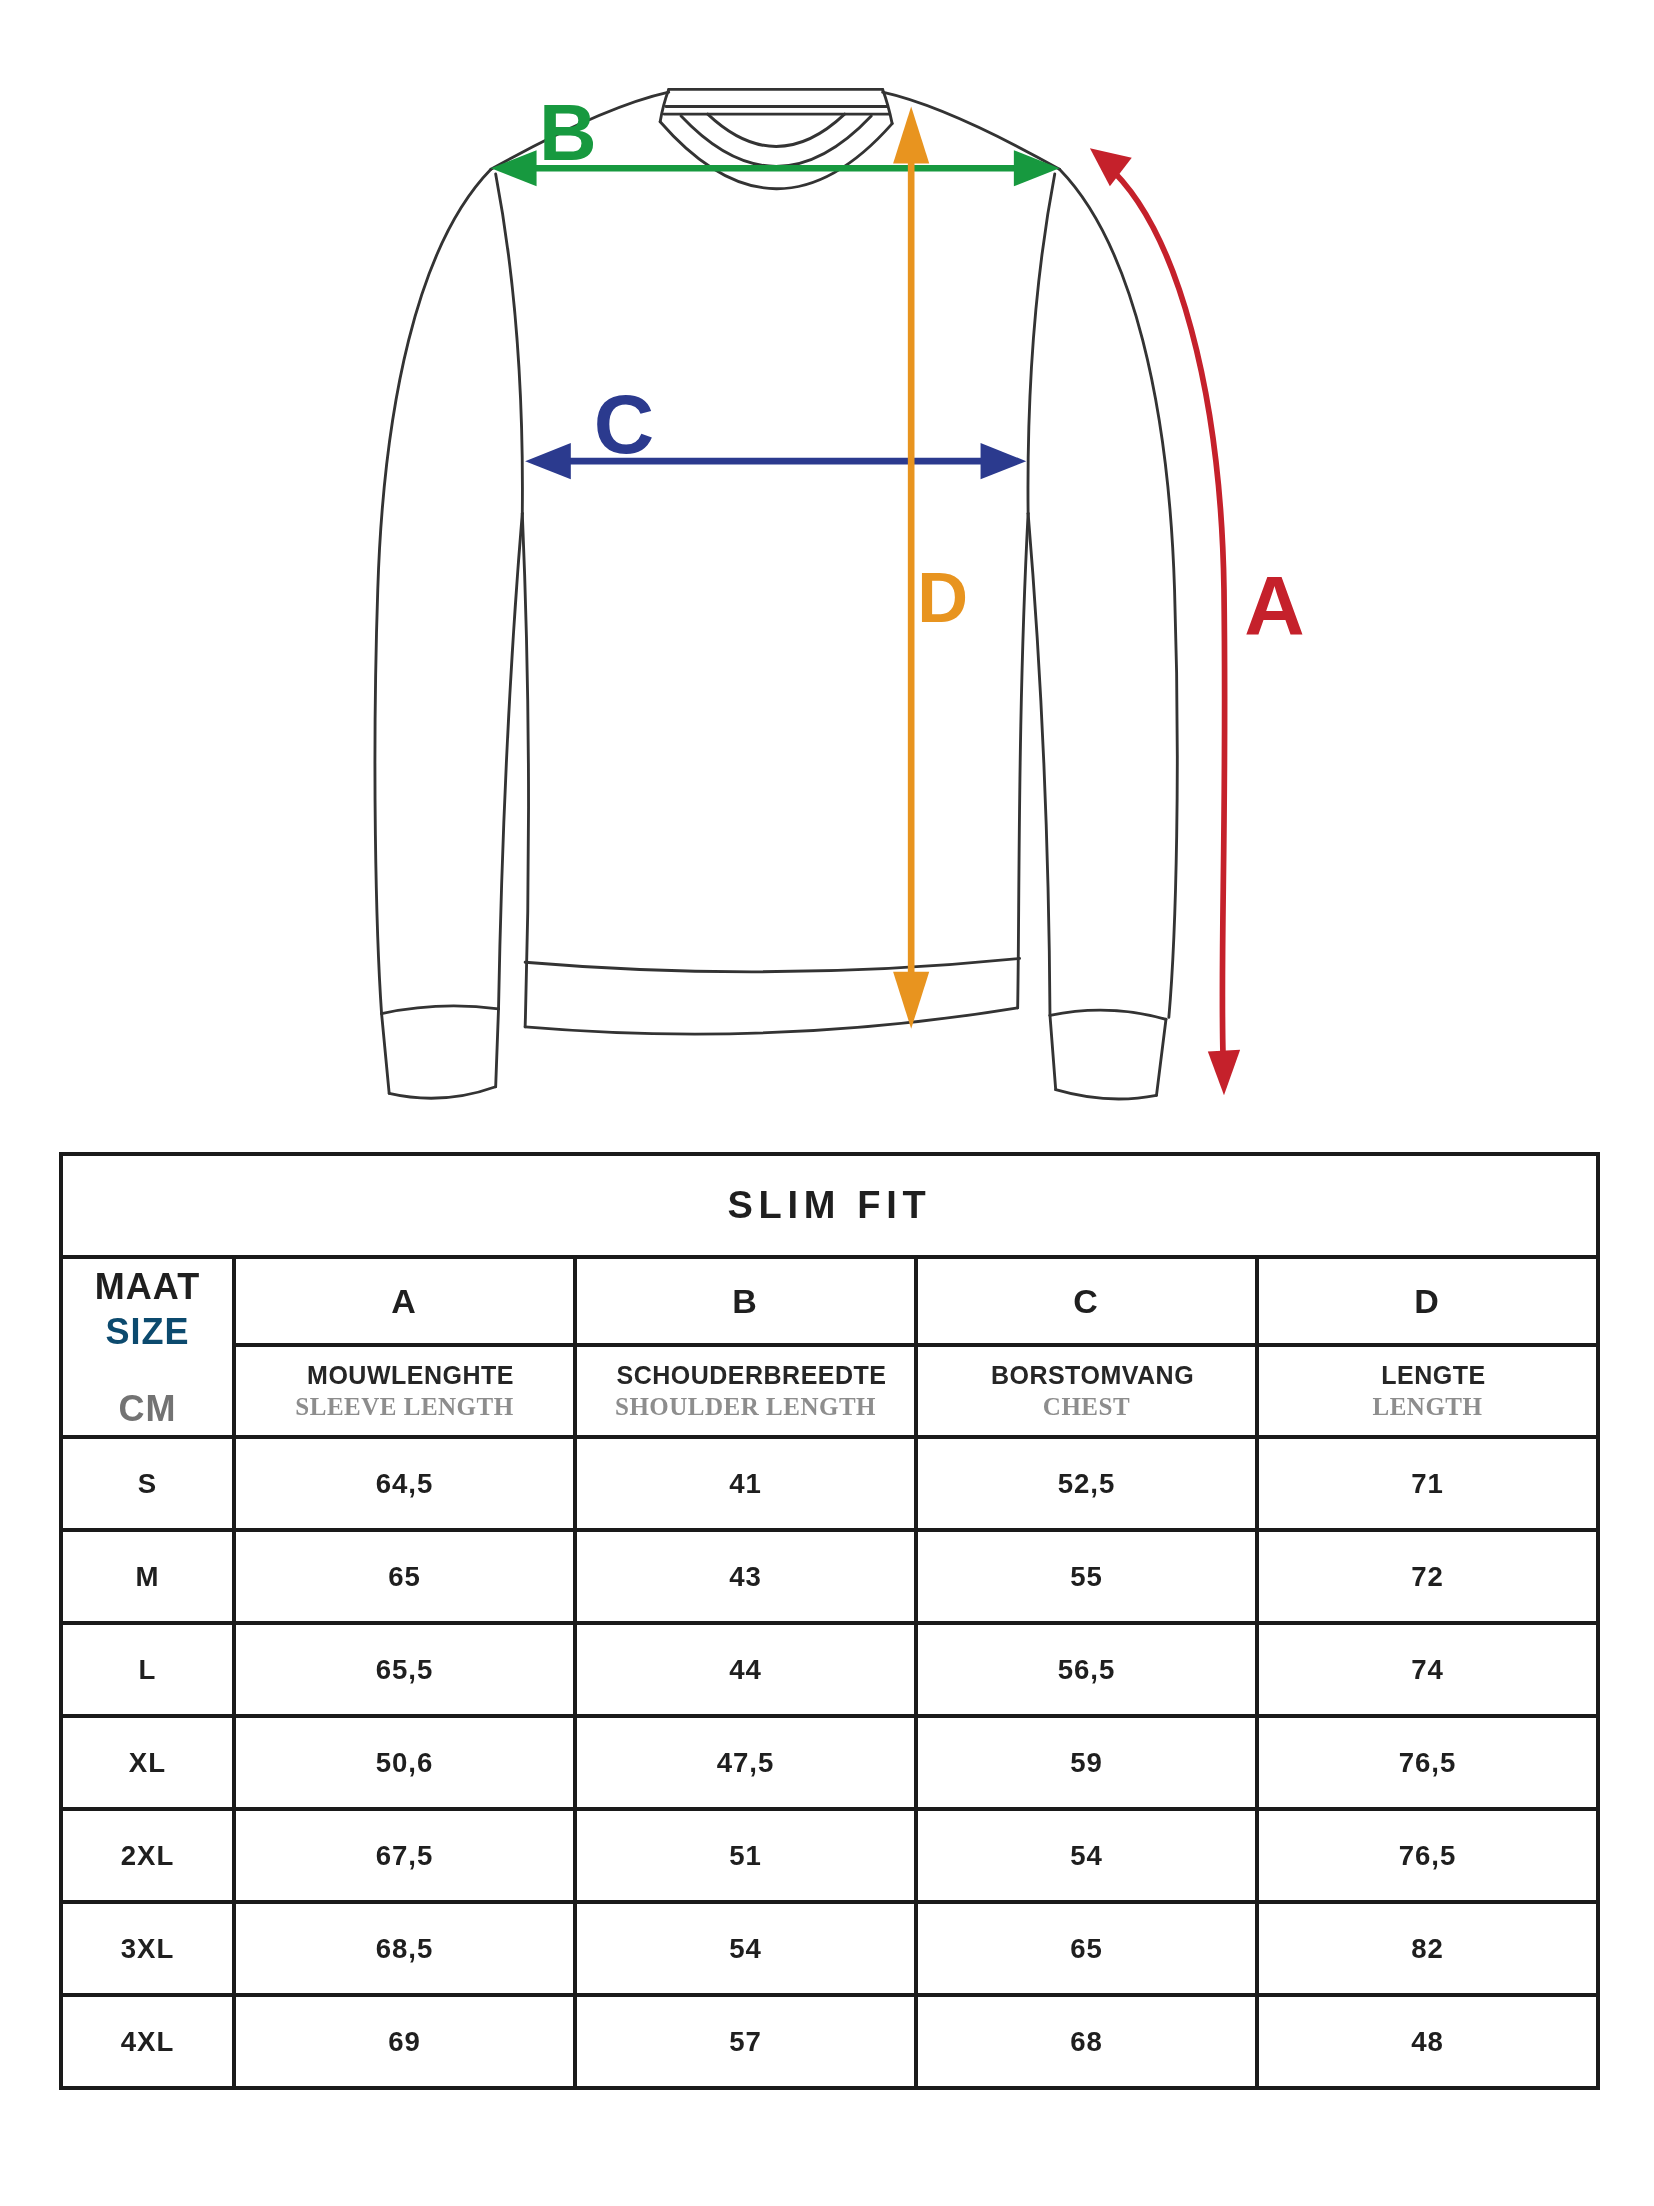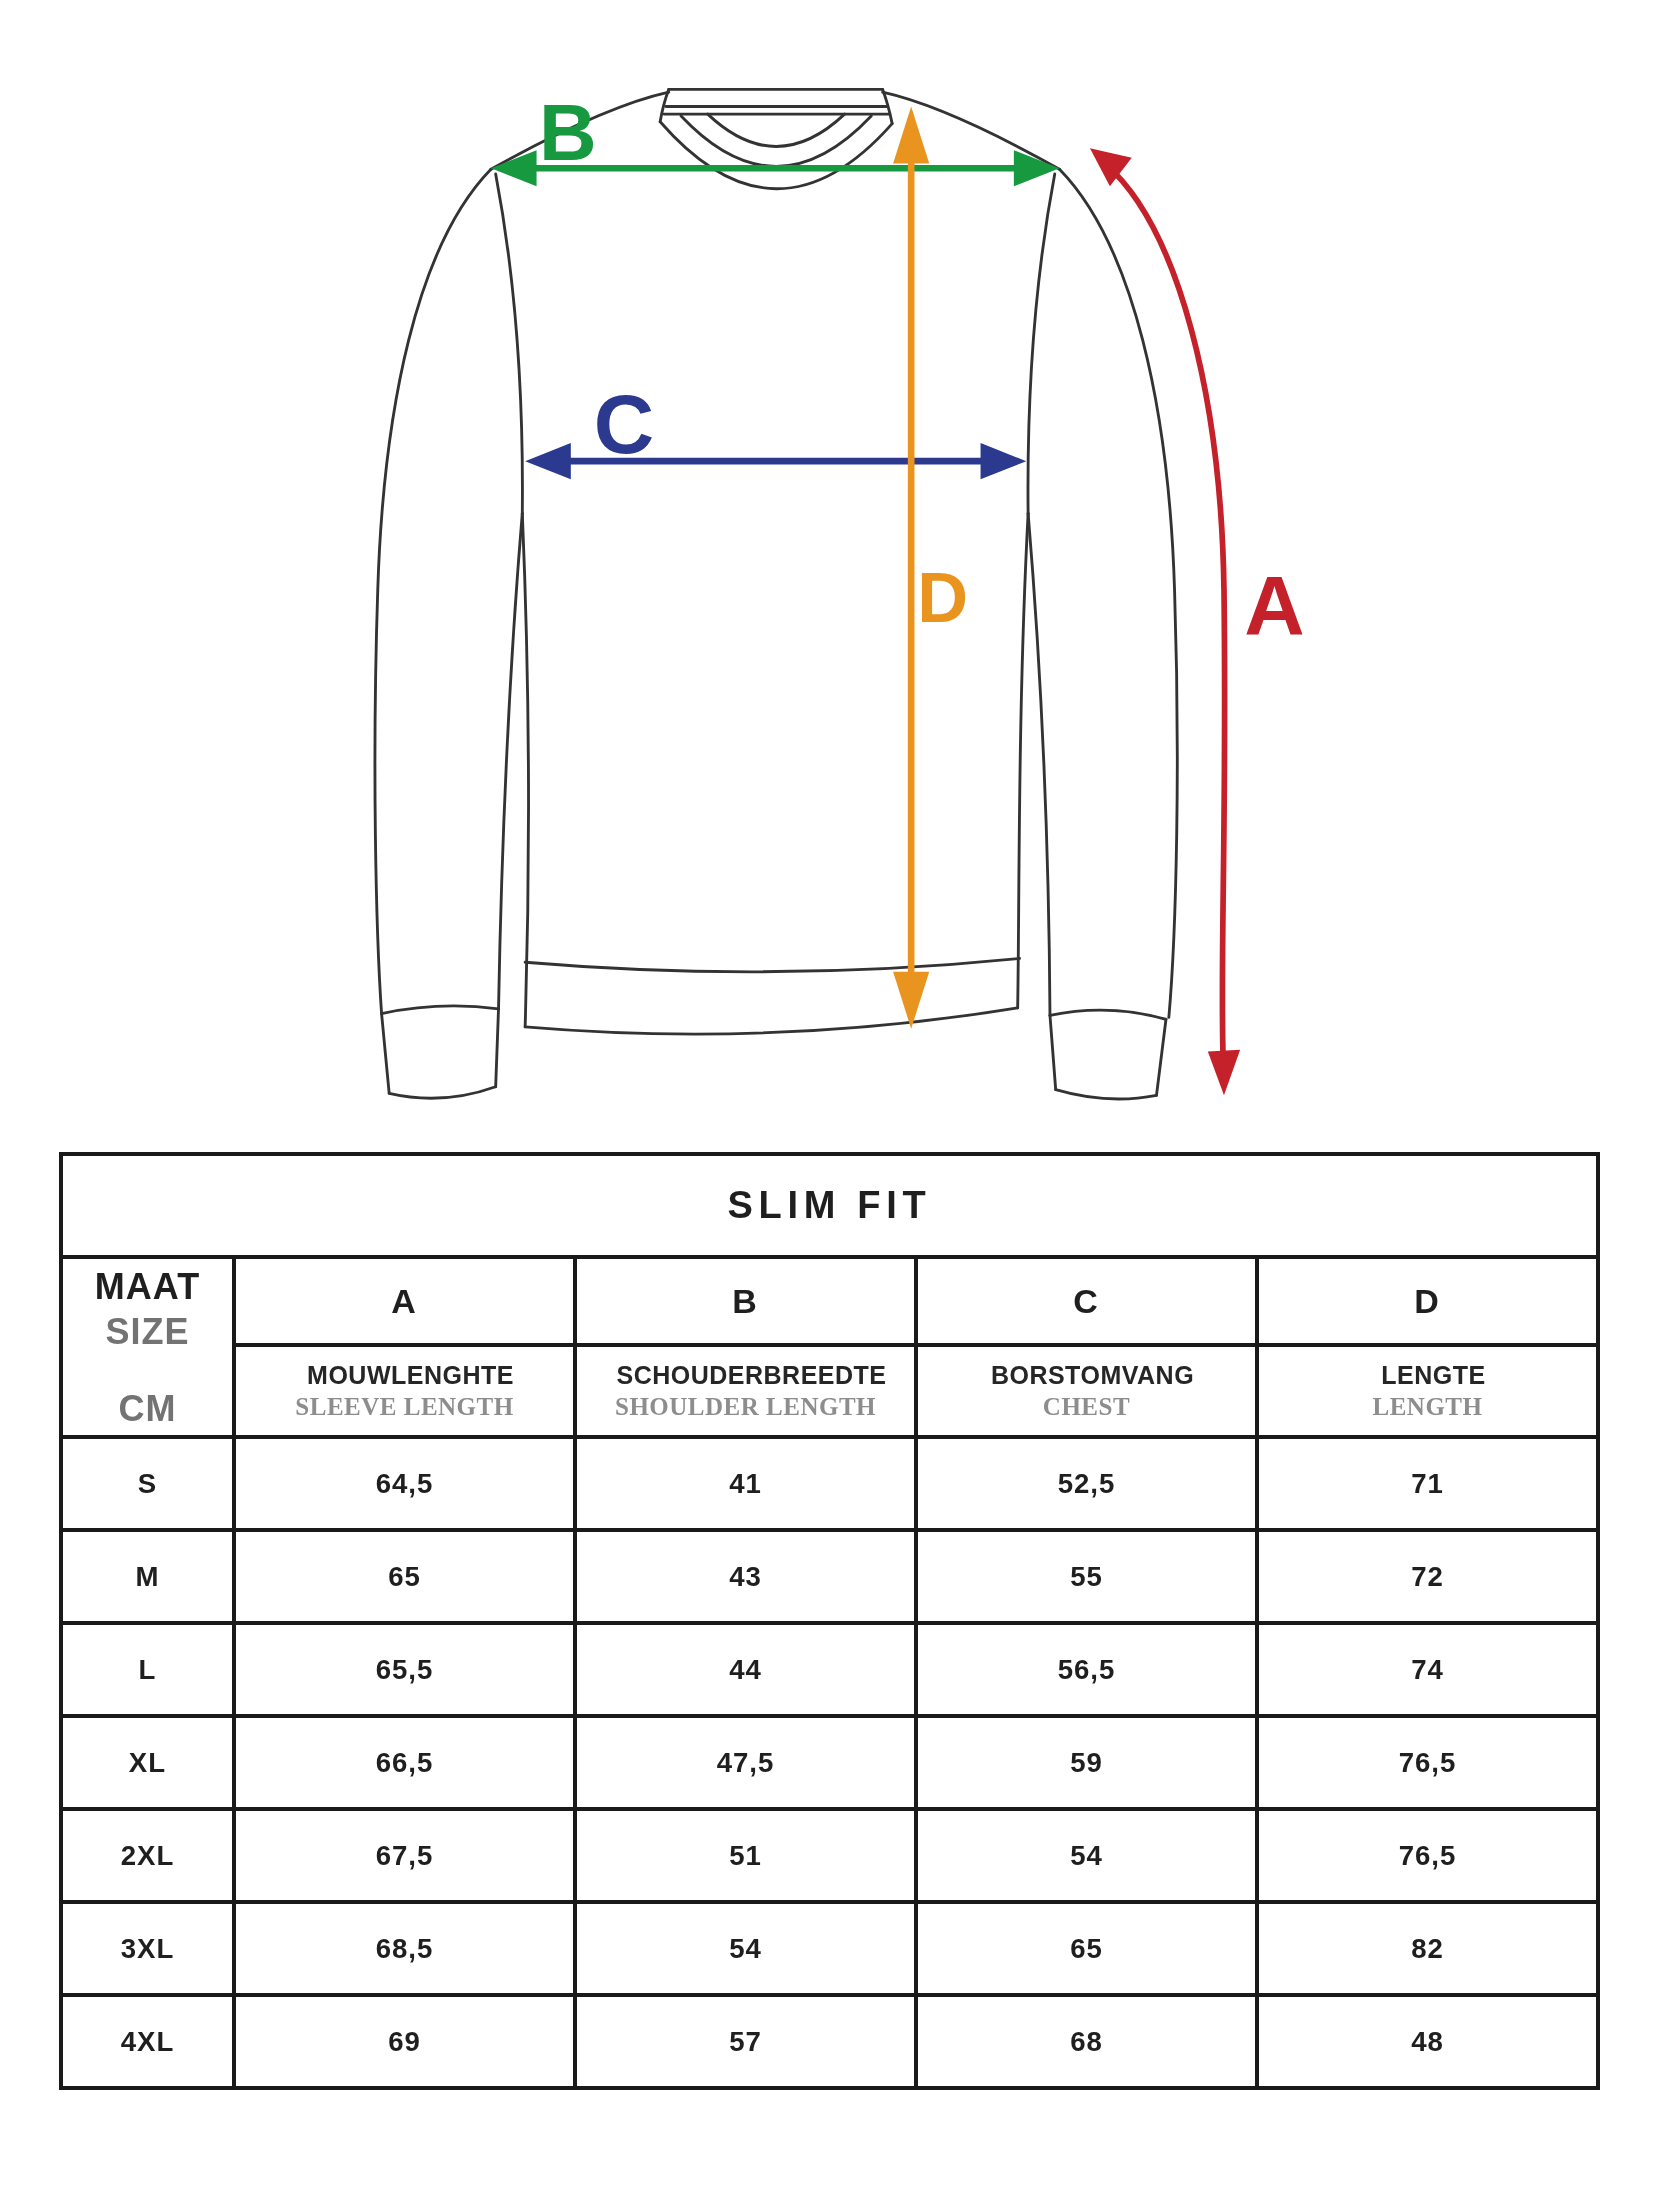--- a/index.html
+++ b/index.html
@@ -10,21 +10,21 @@
   .letter{font-family:"Liberation Sans", sans-serif;font-weight:bold;}
 
   table.size-chart{position:absolute;left:59px;top:1152px;width:1538px;
     border-collapse:collapse;table-layout:fixed;background:#fff;}
   table.size-chart td{border:4.8px solid #1a1a1a;text-align:center;vertical-align:middle;
     color:#1f1f1f;padding:0;}
   td.title-cell{height:99px;font-size:38px;font-weight:bold;letter-spacing:5.7px;color:#161616;}
   td.letter-cell{height:84px;font-size:34px;font-weight:bold;letter-spacing:1.9px;border-bottom-width:4.8px;}
   td.size-head-cell{font-size:36px;font-weight:bold;letter-spacing:1px;line-height:1.25;}
   .size-head-top{color:#1f1f1f;}
-  .size-head-sub{color:#737373;}
+  .size-head-sub{color:#0c4a6e;}
   .size-head-unit{color:#737373;margin-top:32px;}
   td.name-cell{height:88px;font-size:25px;font-weight:bold;letter-spacing:0.5px;line-height:1.3;}
   .name-nl{color:#262626;margin-left:12px;}
   .name-en{color:#8d8d8d;font-family:Liberation Serif, serif;}
   td.data-cell,td.size-cell{height:89px;font-size:27.6px;font-weight:bold;letter-spacing:1px;color:#222;}
   .col-a{color:#c5212b;}
   .col-b{color:#17993f;}
   .col-c{color:#2b3a8e;}
   .col-d{color:#e8941f;}
 </style>
@@ -161,21 +161,21 @@
       </tr>
       <tr>
         <td class="size-cell">L</td>
         <td class="data-cell">65,5</td>
         <td class="data-cell">44</td>
         <td class="data-cell">56,5</td>
         <td class="data-cell">74</td>
       </tr>
       <tr>
         <td class="size-cell">XL</td>
-        <td class="data-cell">66,5</td>
+        <td class="data-cell">50,6</td>
         <td class="data-cell">47,5</td>
         <td class="data-cell">59</td>
         <td class="data-cell">76,5</td>
       </tr>
       <tr>
         <td class="size-cell">2XL</td>
         <td class="data-cell">67,5</td>
         <td class="data-cell">51</td>
         <td class="data-cell">54</td>
         <td class="data-cell">76,5</td>

